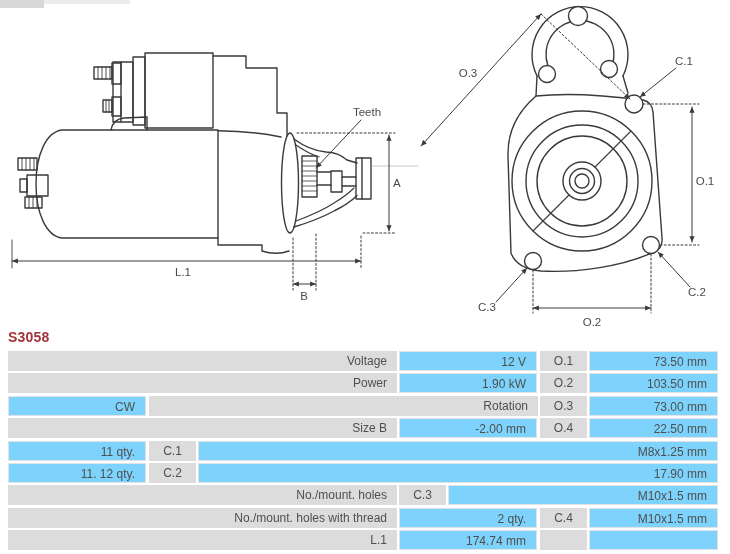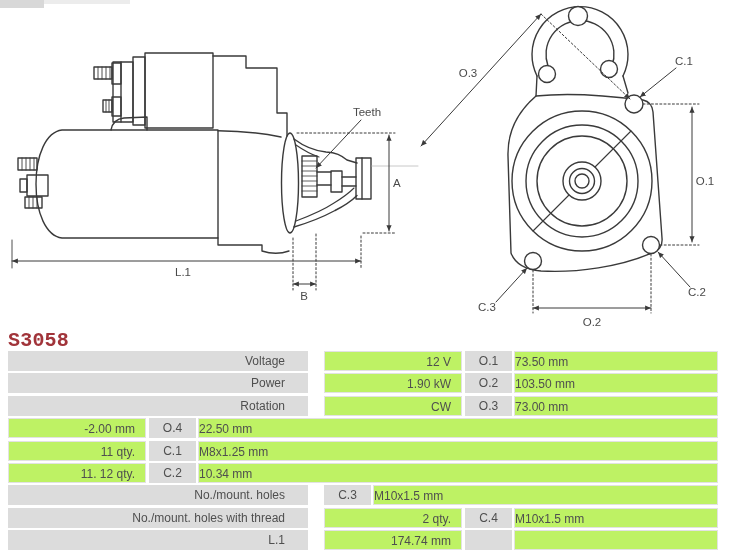--- a/index.html
+++ b/index.html
@@ -3,32 +3,32 @@
 <meta charset="utf-8">
 <style>
   html,body{margin:0;padding:0;}
   body{width:730px;height:554px;overflow:hidden;background:#fff;
        font-family:"Liberation Sans",sans-serif;}
   .page{position:relative;width:730px;height:554px;background:#fff;}
   .artifact{position:absolute;background:#d8d8d8;}
   .artifact.light{background:#ececec;}
   svg{position:absolute;top:0;}
   svg text{font-family:"Liberation Sans",sans-serif;font-size:11.5px;fill:#4a4a4a;}
-  .part-title{position:absolute;left:8px;top:329px;font-size:20px;font-weight:600;
-              color:#a1343a;letter-spacing:.2px;font-family:Liberation Mono, monospace;}
+  .part-title{position:absolute;left:8px;top:329px;font-size:14px;font-weight:600;
+              color:#a1343a;letter-spacing:.2px;}
   .specs{position:absolute;left:8px;top:351px;width:710px;}
   .row{display:flex;margin-bottom:2.4px;}
   .cell{box-sizing:border-box;height:20px;line-height:20px;font-size:12px;color:#4f4f4f;
         white-space:nowrap;overflow:hidden;}
   .cell.gray{background:#dcdcdc;}
-  .cell.white{background:#bef264;border:1px solid #e2e2e2;}
-  .c-label{width:300px;text-align:right;padding-right:23px;margin-right:16px;}
+  .cell.white{background:#7dd3fc;border:1px solid #e2e2e2;}
+  .c-label{width:389px;text-align:right;padding-right:10px;margin-right:2px;}
   .c-value{width:138px;text-align:right;padding-right:10px;margin-right:3px;}
   .c-dim{width:47px;text-align:center;margin-right:2px;}
-  .c-dimval{flex:1;}
+  .c-dimval{flex:1;text-align:right;padding-right:10px;}
 </style>
 </head>
 <body>
 
 <div class="page">
 
   <div class="artifact" style="left:0;top:0;width:44px;height:8px;"></div>
   <div class="artifact light" style="left:44px;top:0;width:86px;height:4px;"></div>
 
   <svg style="left:0" width="420" height="330" viewBox="0 0 420 330" fill="none" stroke="#3a3a3a" stroke-width="1.4" stroke-linejoin="round" stroke-linecap="round">
@@ -203,42 +203,43 @@
     </div>
 
     <div class="row">
       <div class="cell gray c-label">Power</div>
       <div class="cell white c-value">1.90 kW</div>
       <div class="cell gray c-dim">O.2</div>
       <div class="cell white c-dimval">103.50 mm</div>
     </div>
 
     <div class="row">
+      <div class="cell white c-value">CW</div>
       <div class="cell gray c-label">Rotation</div>
-      <div class="cell white c-value">CW</div>
       <div class="cell gray c-dim">O.3</div>
       <div class="cell white c-dimval">73.00 mm</div>
     </div>
 
     <div class="row">
+      <div class="cell gray c-label">Size B</div>
       <div class="cell white c-value">-2.00 mm</div>
       <div class="cell gray c-dim">O.4</div>
       <div class="cell white c-dimval">22.50 mm</div>
     </div>
 
     <div class="row">
       <div class="cell white c-value">11 qty.</div>
       <div class="cell gray c-dim">C.1</div>
       <div class="cell white c-dimval">M8x1.25 mm</div>
     </div>
 
     <div class="row">
       <div class="cell white c-value">11. 12 qty.</div>
       <div class="cell gray c-dim">C.2</div>
-      <div class="cell white c-dimval">10.34 mm</div>
+      <div class="cell white c-dimval">17.90 mm</div>
     </div>
 
     <div class="row">
       <div class="cell gray c-label">No./mount. holes</div>
       <div class="cell gray c-dim">C.3</div>
       <div class="cell white c-dimval">M10x1.5 mm</div>
     </div>
 
     <div class="row">
       <div class="cell gray c-label">No./mount. holes with thread</div>

